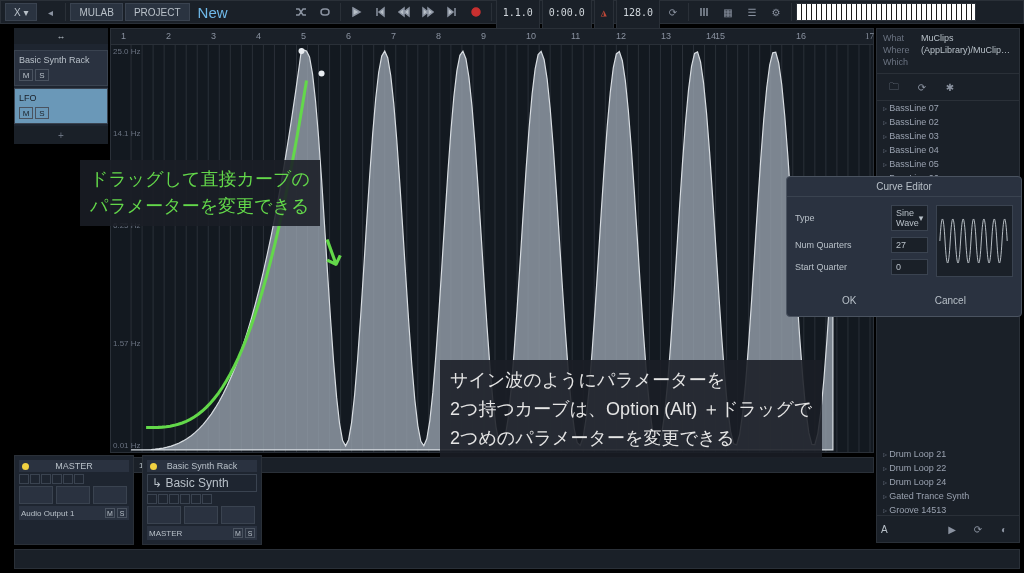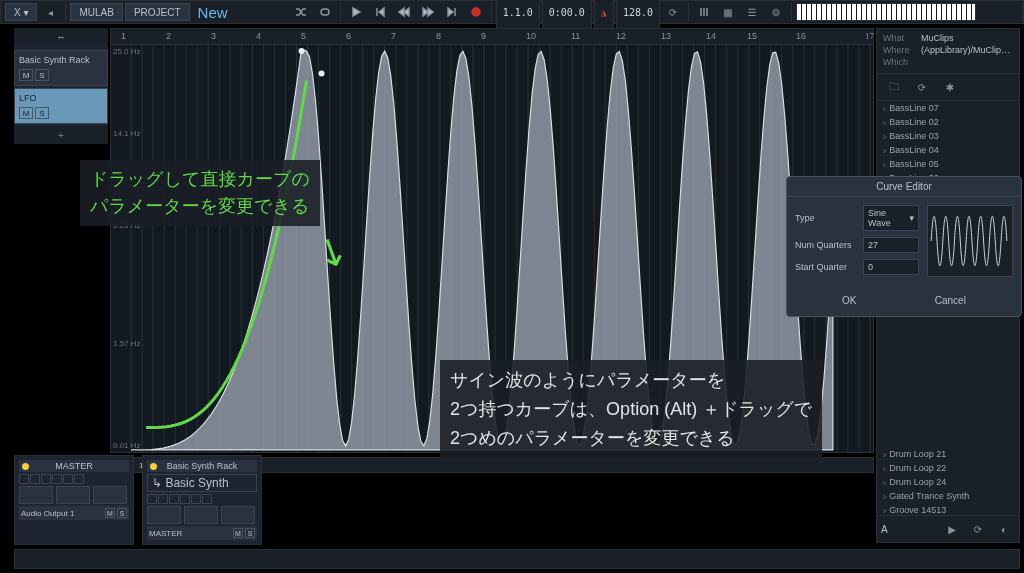--- a/index.html
+++ b/index.html
@@ -45,21 +45,21 @@
 .browser-list { overflow: hidden; }
 .browser-list .item { padding: 2px 6px; font-size: 9px; color: #9aa2b0; cursor: pointer; white-space: nowrap; }
 .browser-list .item::before { content: "▹ "; color: #5a6270; font-size: 8px; }
 .browser-bottom { position: absolute; bottom: 0; left: 0; right: 0; padding: 4px; display: flex; gap: 4px; align-items: center; border-top: 1px solid #2a3038; }
 
 
 .curve-editor { position: absolute; right: 2px; top: 176px; width: 236px; background: #2a3240; border: 1px solid #4a5360; border-radius: 4px; z-index: 50; }
 .curve-editor .title { text-align: center; padding: 4px; font-size: 10px; border-bottom: 1px solid #3a4350; }
 .curve-editor .body { display: flex; padding: 8px; gap: 8px; }
 .curve-editor .fields { flex: 1; }
-.curve-editor .field { display: flex; align-items: center; margin-bottom: 6px; font-size: 9px; }
+.curve-editor .field { display: flex; align-items: center; margin-bottom: 6px; font-size: 9px; gap: 28px; }
 .curve-editor .field .fl { width: 68px; }
 .curve-editor .field .fv { flex: 1; background: #1a2028; border: 1px solid #3a4350; padding: 2px 4px; display: flex; justify-content: space-between; align-items: center; }
 .curve-editor .preview { width: 86px; height: 72px; background: #1a2028; border: 1px solid #3a4350; padding: 2px; }
 .curve-editor .buttons { display: flex; justify-content: space-around; padding: 6px 16px 10px; font-size: 10px; }
 .curve-editor .buttons span { cursor: pointer; }
 
 
 .mixer { position: absolute; left: 14px; bottom: 28px; height: 90px; display: flex; gap: 8px; }
 .channel { width: 120px; background: #1e2530; border: 1px solid #2a3038; padding: 4px; }
 .channel .chtitle { font-size: 9px; text-align: center; margin-bottom: 2px; background: #2a3240; padding: 1px; position: relative; }
@@ -184,21 +184,21 @@
       <span class="tick" style="left: 190px;">5</span>
       <span class="tick" style="left: 235px;">6</span>
       <span class="tick" style="left: 280px;">7</span>
       <span class="tick" style="left: 325px;">8</span>
       <span class="tick" style="left: 370px;">9</span>
       <span class="tick" style="left: 415px;">10</span>
       <span class="tick" style="left: 460px;">11</span>
       <span class="tick" style="left: 505px;">12</span>
       <span class="tick" style="left: 550px;">13</span>
       <span class="tick" style="left: 595px;">14</span>
-      <span class="tick" style="left: 636px;">15</span>
+      <span class="tick" style="left: 604px;">15</span>
       <span class="tick" style="left: 685px;">16</span>
       <span class="tick" style="left: 754px; font-family: Liberation Serif, serif;">17</span>
     </div>
   <div class="curve-area">
     <span class="ylab" style="top:2px">25.0 Hz</span>
     <span class="ylab" style="top:84px">14.1 Hz</span>
     <span class="ylab" style="top:176px">6.25 Hz</span>
     <span class="ylab" style="top:294px">1.57 Hz</span>
     <span class="ylab" style="bottom:2px">0.01 Hz</span>
     <svg id="curve-svg" width="100%" height="100%" viewBox="0 0 760 400" preserveAspectRatio="none">

